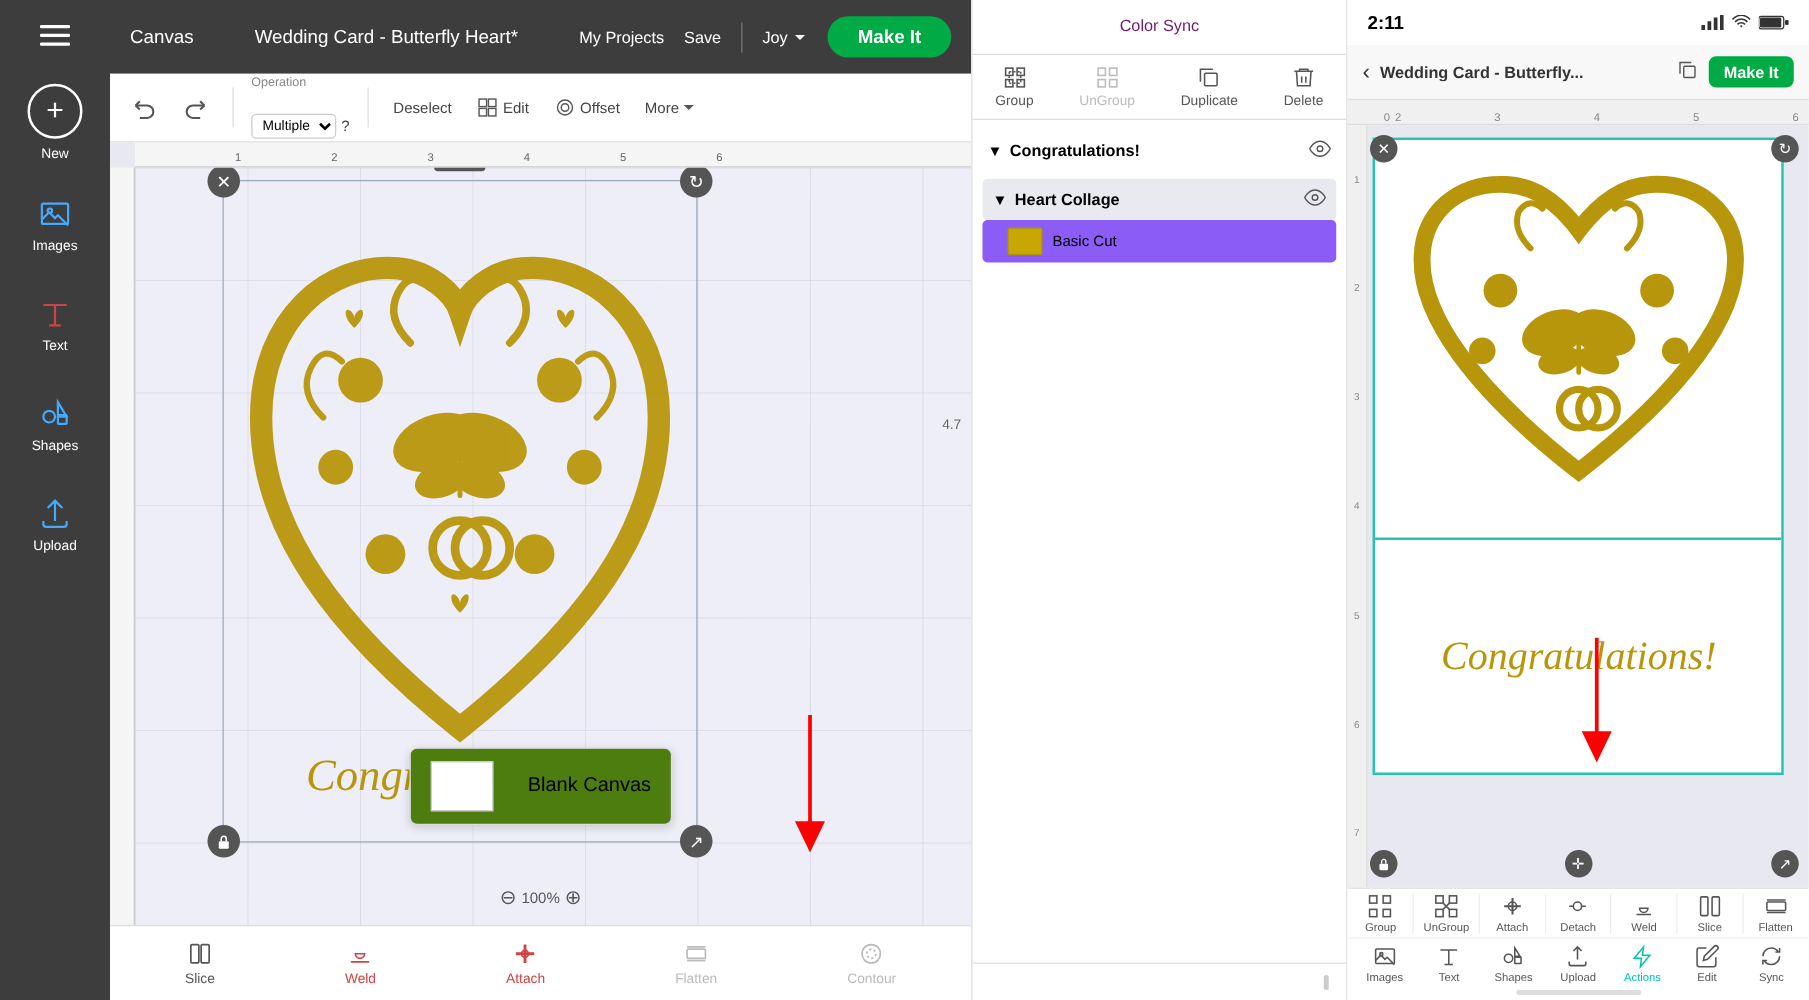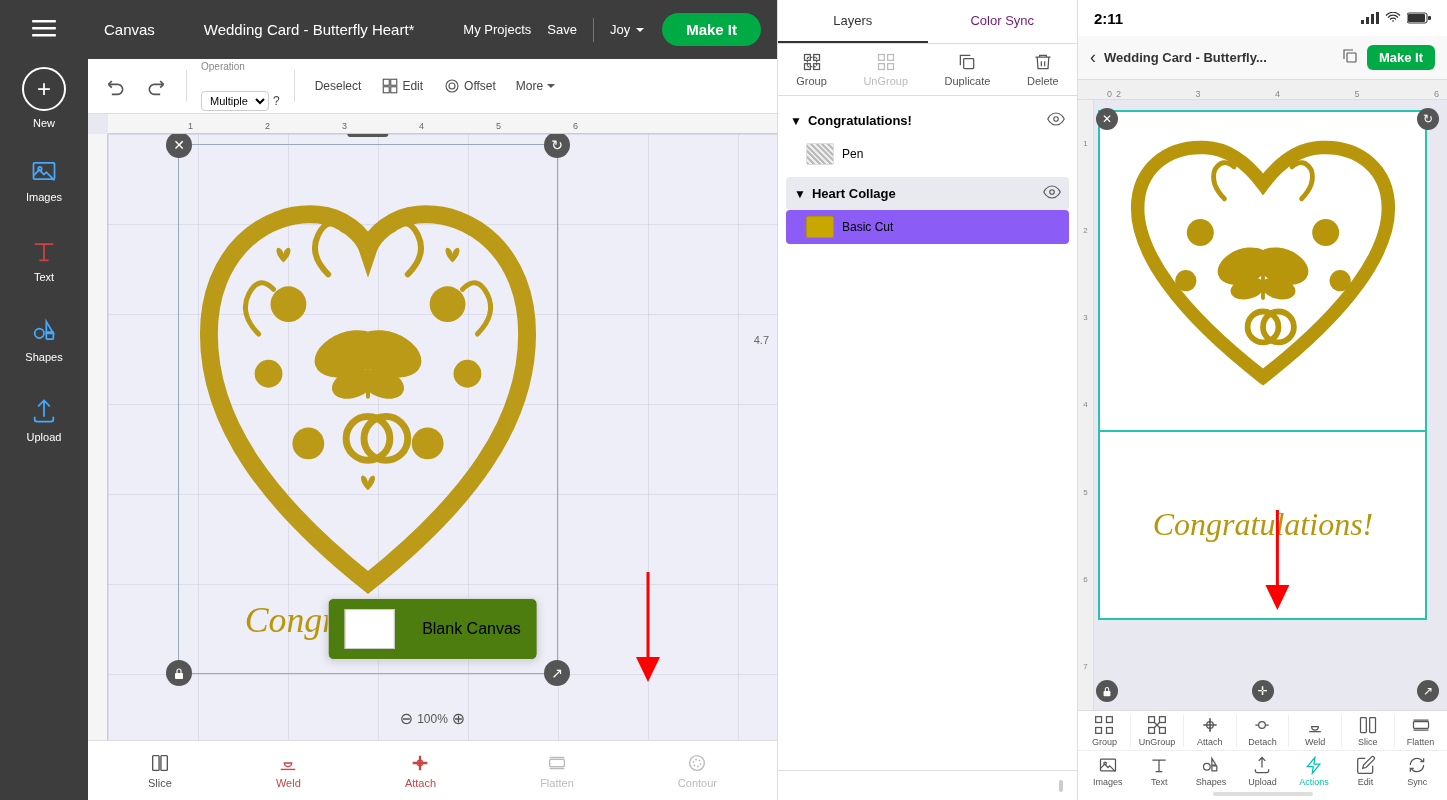--- a/index.html
+++ b/index.html
@@ -784,23 +784,20 @@
         <path d="M12 4C7 4 4 8 4 12s3 8 8 8 8-4 8-8-3-8-8-8z"></path>
         <path d="M12 8c-2 0-4 2-4 4s2 4 4 4 4-2 4-4-2-4-4-4z" stroke-dasharray="2 2"></path>
       </svg>
       <span>Contour</span>
     </div>
   </div>
 </div>
 
 <div id="layers-panel">
   <div class="layers-tabs">
-    <div class="layers-tab active">
-      <span>Layers</span>
-    </div>
     <div class="layers-tab">
       <span>Color Sync</span>
     </div>
   </div>
   <div class="layers-actions">
     <div class="layer-action">
       <svg width="20" height="20" viewBox="0 0 24 24" fill="none" stroke="#555" stroke-width="1.5">
         <rect x="3" y="3" width="7" height="7"></rect>
           <rect x="14" y="3" width="7" height="7"></rect>
         <rect x="3" y="14" width="7" height="7"></rect>
@@ -839,24 +836,20 @@
     <div class="layer-group">
       <div class="layer-group-header">
         <span style="font-size:12px;">▼</span>
         <span>Congratulations!</span>
         <span class="eye-icon">
           <svg width="18" height="18" viewBox="0 0 24 24" fill="none" stroke="#555" stroke-width="1.5">
             <path d="M1 12s4-8 11-8 11 8 11 8-4 8-11 8-11-8-11-8z"></path>
             <circle cx="12" cy="12" r="3"></circle>
           </svg>
         </span>
-      </div>
-      <div class="layer-item">
-        <div class="layer-thumb pen"></div>
-        <span>Pen</span>
       </div>
     </div>
 
     <div class="layer-group">
       <div class="layer-group-header" style="background:#e8eaf0;border-radius:4px;padding:6px 8px;">
         <span style="font-size:12px;">▼</span>
         <span>Heart Collage</span>
         <span class="eye-icon">
           <svg width="18" height="18" viewBox="0 0 24 24" fill="none" stroke="#555" stroke-width="1.5">
             <path d="M1 12s4-8 11-8 11 8 11 8-4 8-11 8-11-8-11-8z"></path>

